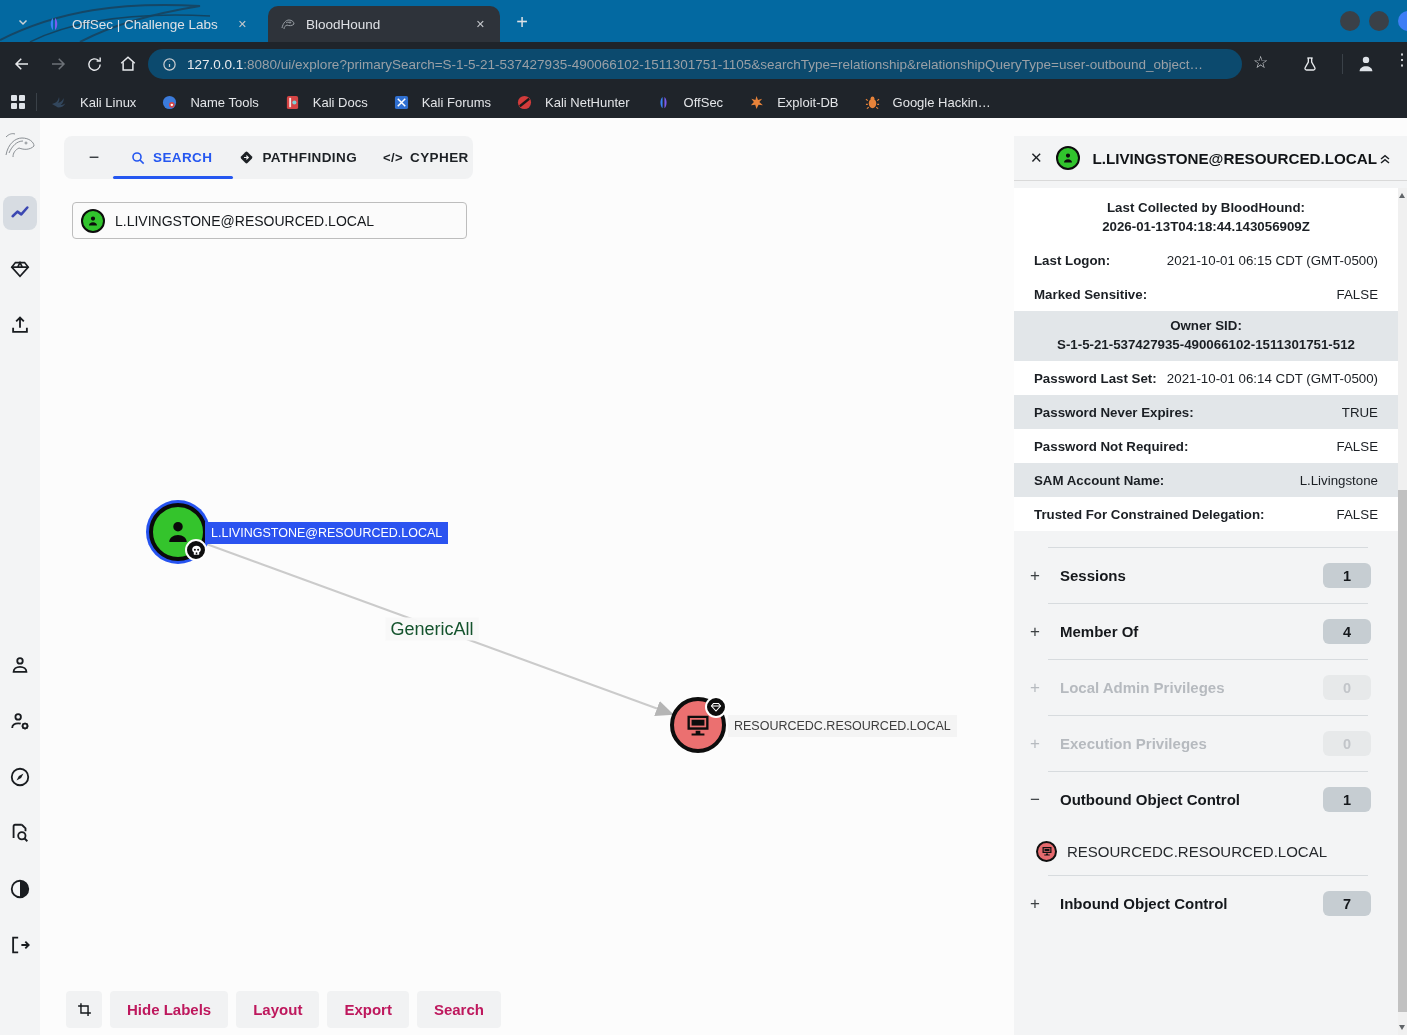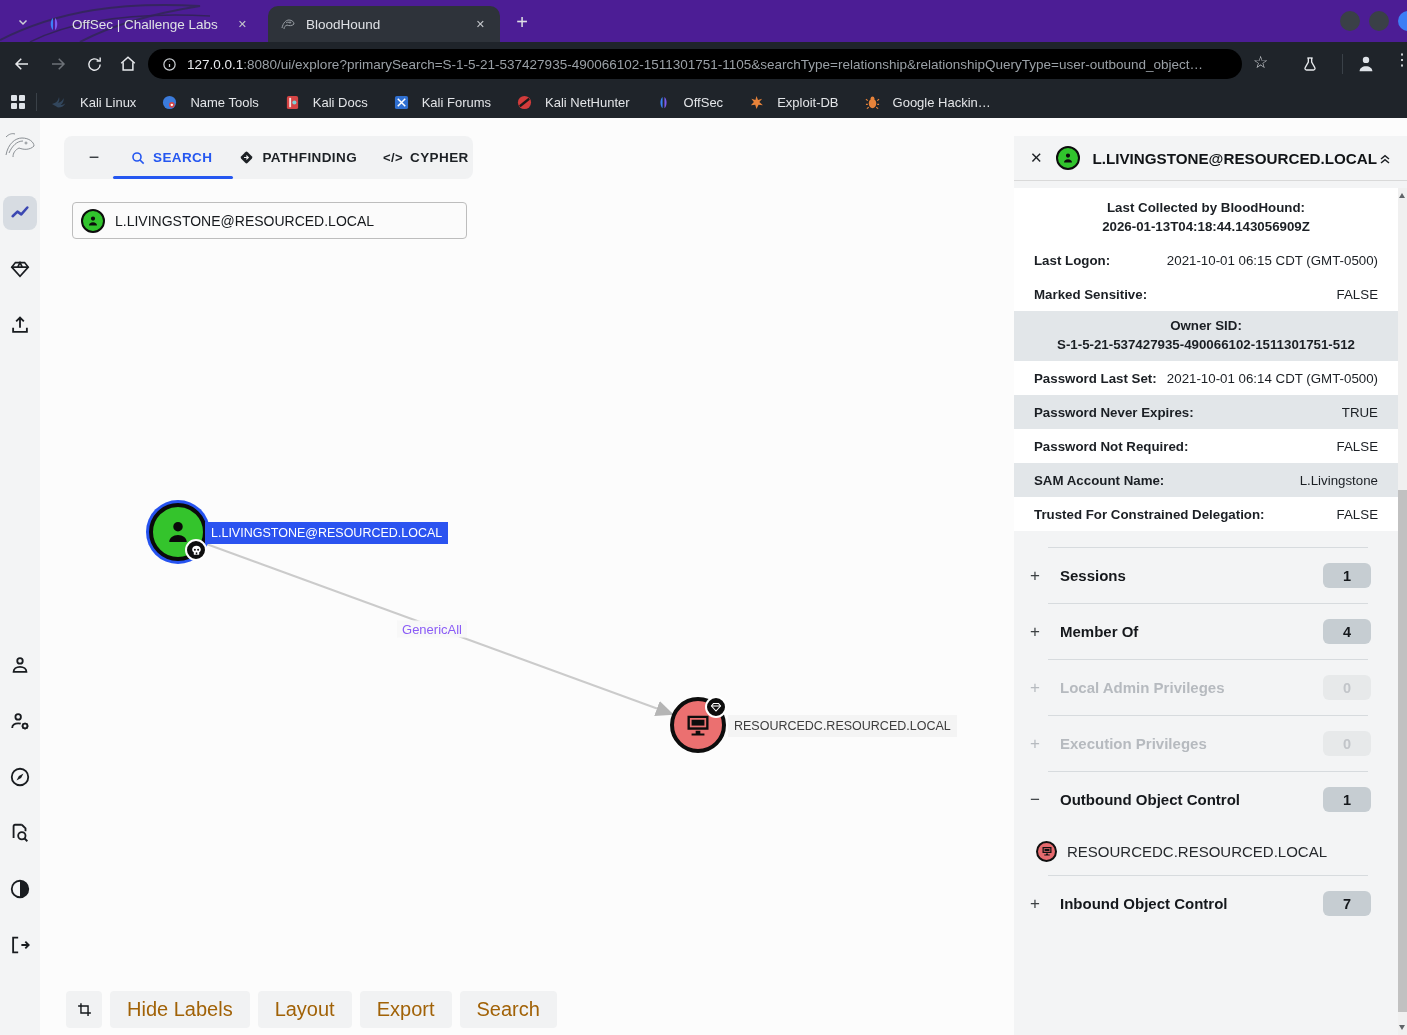--- a/index.html
+++ b/index.html
@@ -2,36 +2,36 @@
 <html><head>
 <meta charset="utf-8">
 <style>
   * { margin:0; padding:0; box-sizing:border-box; }
   html,body { width:1407px; height:1035px; }
   body { font-family:"Liberation Sans", sans-serif; background:#fff; overflow:hidden; }
   .screen { position:relative; width:1407px; height:1035px; overflow:hidden; background:#fff; }
   svg { display:block; }
 
   
-  .tabbar { position:absolute; left:0; top:0; width:100%; height:42px; background:#4c1d95; overflow:hidden; }
+  .tabbar { position:absolute; left:0; top:0; width:100%; height:42px; background:#0369a1; overflow:hidden; }
   .tab-art { position:absolute; left:0; top:0; opacity:.55; }
   .tab-dd { position:absolute; left:10px; top:9px; width:26px; height:26px; border-radius:13px; display:flex; align-items:center; justify-content:center; color:#cdd1d5; }
   .tab { position:absolute; top:6px; height:36px; display:flex; align-items:center; padding:0 10px 0 12px; color:#dfe1e5; font-size:13.5px; border-radius:10px 10px 0 0; white-space:nowrap; }
   .tab .favicon { width:16px; height:16px; margin-right:10px; flex:0 0 auto; }
   .tab .t-close { margin-left:auto; font-size:11px; color:#c4c7cb; padding:3px 5px; border-radius:50%; }
   .tab.inactive { left:34px; width:228px; }
   .tab.active { left:268px; width:232px; background:#2e333a; }
   .newtab { position:absolute; left:508px; top:8px; width:28px; height:28px; border-radius:14px; color:#dfe1e5; font-size:20px; display:flex; align-items:center; justify-content:center; }
   .winctl { position:absolute; right:0; top:11px; display:flex; gap:9px; }
   .winctl .wc { width:20px; height:20px; border-radius:50%; background:#3a4047; }
   .winctl .wc.close { background:#3d7ef5; margin-right:-11px; }
 
   .navbar { position:absolute; left:0; top:42px; width:100%; height:44px; background:#1f242a; }
   .nav-ic { position:absolute; top:8px; width:28px; height:28px; display:flex; align-items:center; justify-content:center; color:#e8eaed; border-radius:50%; }
-  .urlpill { position:absolute; left:148px; top:7px; width:1094px; height:30px; border-radius:15px; background:#000000; display:flex; align-items:center; padding:8px 14px; overflow:hidden; }
+  .urlpill { position:absolute; left:148px; top:7px; width:1094px; height:30px; border-radius:15px; background:#0c4a6e; display:flex; align-items:center; padding:8px 14px; overflow:hidden; }
   .urlpill .info { color:#c8ccd0; margin-right:10px; flex:0 0 auto; }
   .urltext { font-size:13.5px; white-space:nowrap; overflow:hidden; }
   .urltext .host { color:#e8eaed; }
   .urltext .rest { color:#9aa0a6; }
   .star { position:absolute; left:1253px; top:10px; color:#d3d6da; font-size:17px; }
   .sep-v { position:absolute; left:1342px; top:12px; width:1px; height:20px; background:#3a4148; }
   .dots { position:absolute; left:1394px; top:8px; color:#e8eaed; font-size:16px; letter-spacing:0; width:14px; text-align:center; }
 
   .bookmarks { position:absolute; left:0; top:86px; width:100%; height:32px; background:#1f242a; display:flex; align-items:center; padding-left:10px; color:#e3e5e8; font-size:13px; }
   .bm { display:flex; align-items:center; gap:13px; margin-right:26px; white-space:nowrap; }
@@ -62,24 +62,24 @@
   .node { position:absolute; border-radius:50%; }
   .node-user { left:106px; top:382px; width:64px; height:64px; background:#2653f0; }
   .node-user .core { position:absolute; inset:3px; border-radius:50%; background:#34c42c; border:4px solid #0a0a0a; display:flex; align-items:center; justify-content:center; color:#0a0a0a; }
   .node-comp { left:630px; top:579px; width:56px; height:56px; background:#eb7070; border:4px solid #0d0d0d; display:flex; align-items:center; justify-content:center; color:#0d0d0d; }
   .badge { position:absolute; width:22px; height:22px; border-radius:50%; background:#0e0e0e; border:2px solid #fff; display:flex; align-items:center; justify-content:center; }
   .badge-skull { left:145px; top:421px; }
   .badge-gem { left:665px; top:578px; }
   .nlabel { position:absolute; height:22px; line-height:22px; font-size:12.5px; padding:0 6px; white-space:nowrap; }
   .nlabel.sel { left:165px; top:404px; background:#2b53f0; color:#fff; }
   .nlabel.plain { left:688px; top:597px; background:rgba(243,243,243,.93); color:#3c3c3c; }
-  .elabel { position:absolute; left:392px; top:511px; transform:translate(-50%,-50%); background:rgba(248,248,248,.95); color:#8b5cf6; font-size:13px; padding:1px 5px; }
+  .elabel { position:absolute; left:392px; top:511px; transform:translate(-50%,-50%); background:rgba(248,248,248,.95); color:#14532d; font-size:18px; padding:1px 5px; }
 
   .gtoolbar { position:absolute; left:26px; top:873px; display:flex; gap:8px; }
-  .gbtn { height:37px; background:#f1f2f3; border-radius:4px; color:#a16207; font-size:20px; font-weight:400; display:flex; align-items:center; justify-content:center; padding:0 17px; }
+  .gbtn { height:37px; background:#f1f2f3; border-radius:4px; color:#be185d; font-size:15px; font-weight:700; display:flex; align-items:center; justify-content:center; padding:0 17px; }
   .gbtn.icon-only { width:36px; padding:0; }
 
   
   .infopanel { position:absolute; left:1014px; top:18px; right:0; bottom:0; background:#f3f4f5; }
   .ip-head { height:45px; display:flex; align-items:center; padding:0 14px 0 16px; border-bottom:1px solid #d9d9d9; }
   .ip-close { font-size:15px; color:#1d2125; width:20px; }
   .ip-head .avatar { margin-left:13px; }
   .ip-title { margin-left:12px; font-size:15.2px; font-weight:bold; color:#101316; white-space:nowrap; }
   .ip-collapse { margin-left:auto; color:#1d2125; }
 

